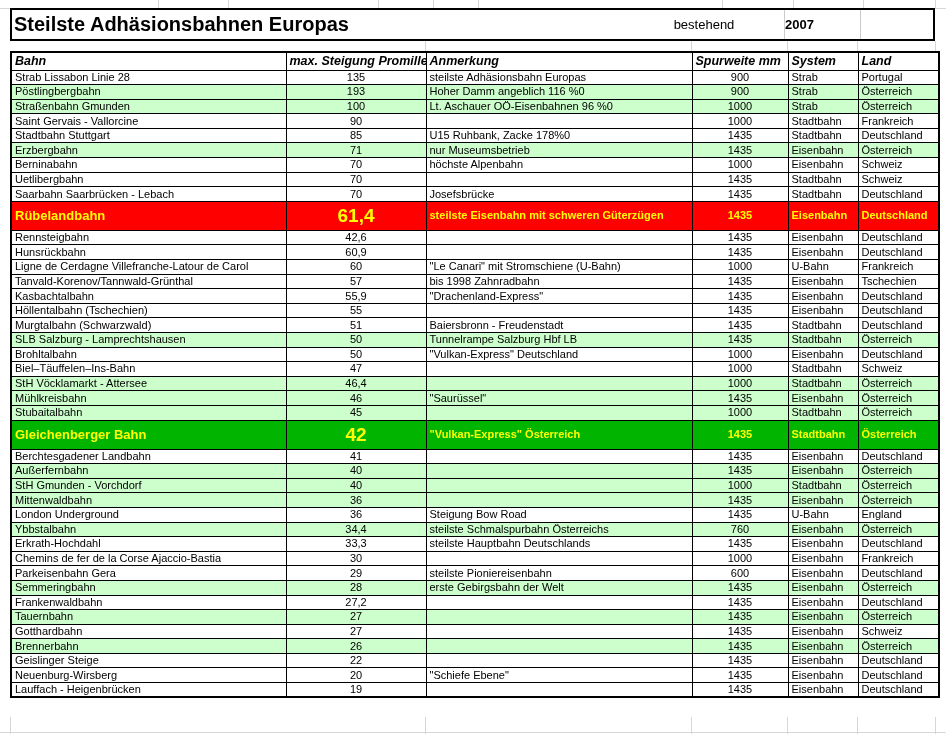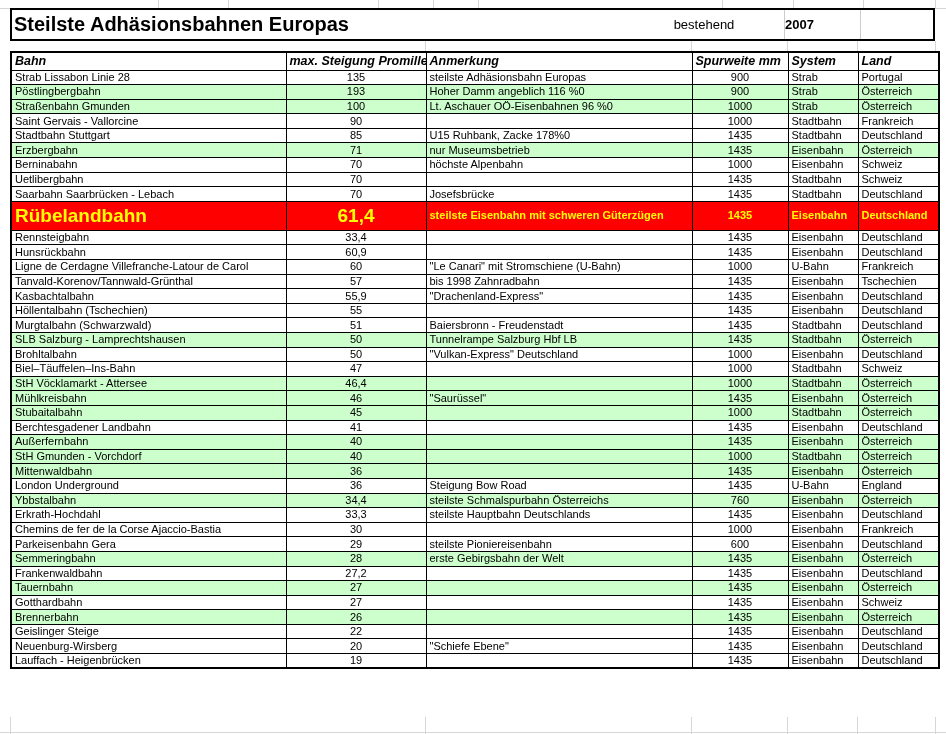--- a/index.html
+++ b/index.html
@@ -42,21 +42,21 @@
 
   tr.hl-green td{background:var(--row-green,#ccffcc)}
 
   tr.hl-red-strong td{
     background:var(--strong-red,#ff0000);color:var(--strong-text,#ffff00);font-weight:bold
   }
   tr.hl-green-strong td{
     background:var(--strong-green,#00b400);color:var(--strong-text,#ffff00);font-weight:bold
   }
   tr.hl-red-strong,tr.hl-green-strong{height:29px !important}
-  tr.hl-red-strong td.name,tr.hl-green-strong td.name{font-size:19px;line-height:22px}
+  tr.hl-red-strong td.name,tr.hl-green-strong td.name{font-size:13px;line-height:22px}
   tr.hl-red-strong td.val,tr.hl-green-strong td.val{font-size:19px;line-height:22px}
 </style>
 </head>
 <body>
 
 <div>
   <div class="gl h" style="top:8px;left:0;width:946px"></div>
   <div class="gl h" style="top:732px;left:0;width:946px"></div>
 
   <div class="gl v" style="left:158px;top:0;height:8px"></div>
@@ -185,21 +185,21 @@
       <tr class="hl-red-strong">
         <td class="name">Rübelandbahn</td>
         <td class="val c">61,4</td>
         <td class="note">steilste Eisenbahn mit schweren Güterzügen</td>
         <td class="c">1435</td>
         <td>Eisenbahn</td>
         <td>Deutschland</td>
       </tr>
       <tr>
         <td class="name">Rennsteigbahn</td>
-        <td class="val c">33,4</td>
+        <td class="val c">42,6</td>
         <td class="note"></td>
         <td class="c">1435</td>
         <td>Eisenbahn</td>
         <td>Deutschland</td>
       </tr>
       <tr>
         <td class="name">Hunsrückbahn</td>
         <td class="val c">60,9</td>
         <td class="note"></td>
         <td class="c">1435</td>
@@ -284,20 +284,28 @@
         <td class="note">"Saurüssel"</td>
         <td class="c">1435</td>
         <td>Eisenbahn</td>
         <td>Österreich</td>
       </tr>
       <tr class="hl-green">
         <td class="name">Stubaitalbahn</td>
         <td class="val c">45</td>
         <td class="note"></td>
         <td class="c">1000</td>
+        <td>Stadtbahn</td>
+        <td>Österreich</td>
+      </tr>
+      <tr class="hl-green-strong">
+        <td class="name">Gleichenberger Bahn</td>
+        <td class="val c">42</td>
+        <td class="note">"Vulkan-Express" Österreich</td>
+        <td class="c">1435</td>
         <td>Stadtbahn</td>
         <td>Österreich</td>
       </tr>
       <tr>
         <td class="name">Berchtesgadener Landbahn</td>
         <td class="val c">41</td>
         <td class="note"></td>
         <td class="c">1435</td>
         <td>Eisenbahn</td>
         <td>Deutschland</td>

